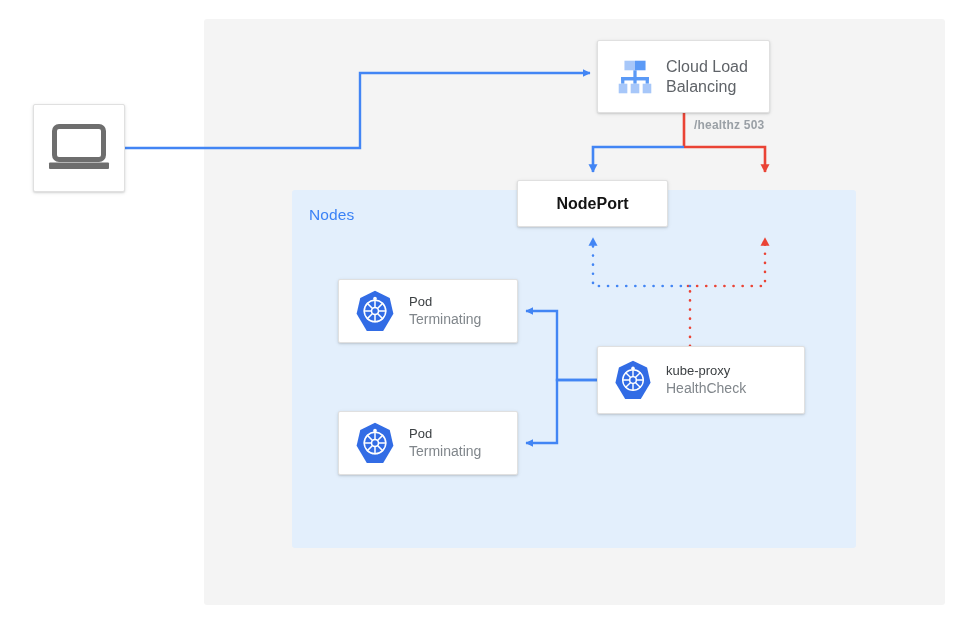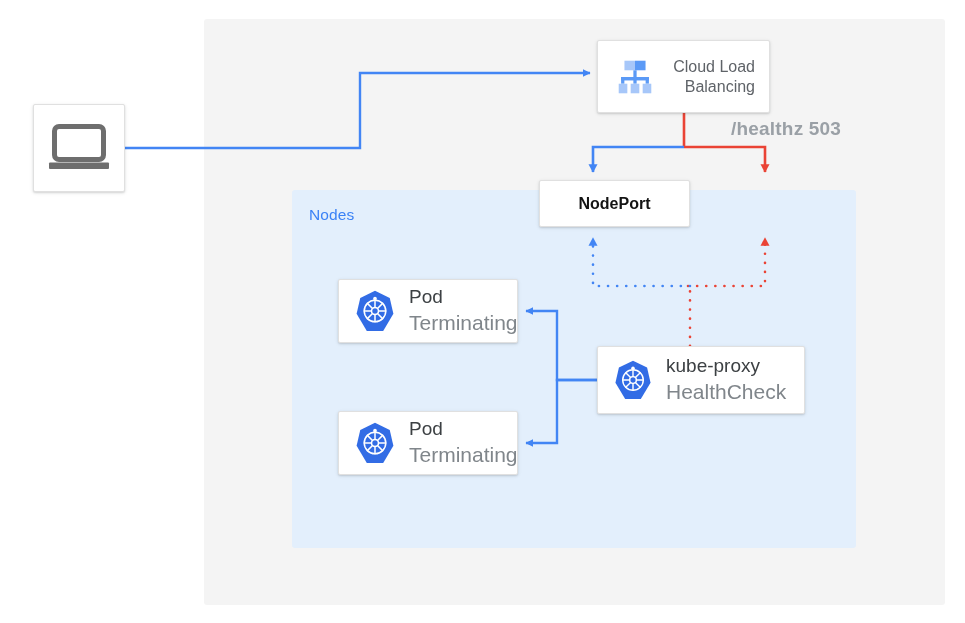--- a/index.html
+++ b/index.html
@@ -45,56 +45,55 @@
     box-sizing: border-box;
   }
   .card-icon-text {
     display: flex;
     align-items: center;
     height: 100%;
     padding: 0 14px;
     box-sizing: border-box;
   }
   .card-text-block { display: flex; flex-direction: column; justify-content: center; }
-  .t-main { font-size: 19px; color: #3c4043; line-height: 1.25; white-space: nowrap; }
-  .t-sub  { font-size: 21px; color: #80868b; line-height: 1.3; white-space: nowrap; }
+  .t-main { font-size: 13px; color: #3c4043; line-height: 1.25; white-space: nowrap; }
+  .t-sub  { font-size: 14px; color: #80868b; line-height: 1.3; white-space: nowrap; }
   .t-bold {
     display: flex; align-items: center; justify-content: center;
     height: 100%; width: 100%;
     font-size: 16px; font-weight: bold; color: #141414;
     text-align: center; line-height: 1.25;
   }
 
   
   #card-laptop { left: 33px; top: 104px; width: 92px; height: 88px; }
   .laptop-wrap { display:flex; align-items:center; justify-content:center; height:100%; }
 
   
-  #card-clb { left: 597px; top: 40px; width: 173px; height: 73px; text-align: right; }
+  #card-clb { left: 597px; top: 40px; width: 173px; height: 73px; }
   #card-clb .t-main { font-size: 16px; color: #5f6368; white-space: normal; }
   .clb-icon { width: 46px; height: 46px; flex: 0 0 46px; margin-right: 8px; }
 
   
-  #card-nodeport  { left: 517px; top: 180px; width: 151px; height: 47px; margin-left: 22px; }
+  #card-nodeport  { left: 517px; top: 180px; width: 151px; height: 47px; }
   #card-hcnodeport{ left: 691px; top: 180px; width: 147px; height: 47px; }
 
   
   #card-pod-1 { left: 338px; top: 279px; width: 180px; height: 64px; }
   #card-pod-2 { left: 338px; top: 411px; width: 180px; height: 64px; }
   #card-kubeproxy { left: 597px; top: 346px; width: 208px; height: 68px; }
   .k8s-icon { width: 44px; height: 44px; flex: 0 0 44px; margin-right: 12px; }
   #card-kubeproxy .k8s-icon { width: 42px; height: 42px; flex: 0 0 42px; }
 
   #wires { position: absolute; left: 0; top: 0; width: 965px; height: 623px; pointer-events: none; }
   .lbl-healthz {
     position: absolute;
     left: 694px; top: 118px;
-    font-size: 19px; font-weight: bold; color: #9aa0a6;
+    font-size: 12px; font-weight: bold; color: #9aa0a6;
     letter-spacing: .2px;
-    margin-left: 37px;
   }
 </style>
 </head>
 <body>
 
 <div id="stage">
 
   <div class="panel-outer"></div>
   <div class="panel-nodes"></div>
   <div class="panel-nodes-label">Nodes</div>

